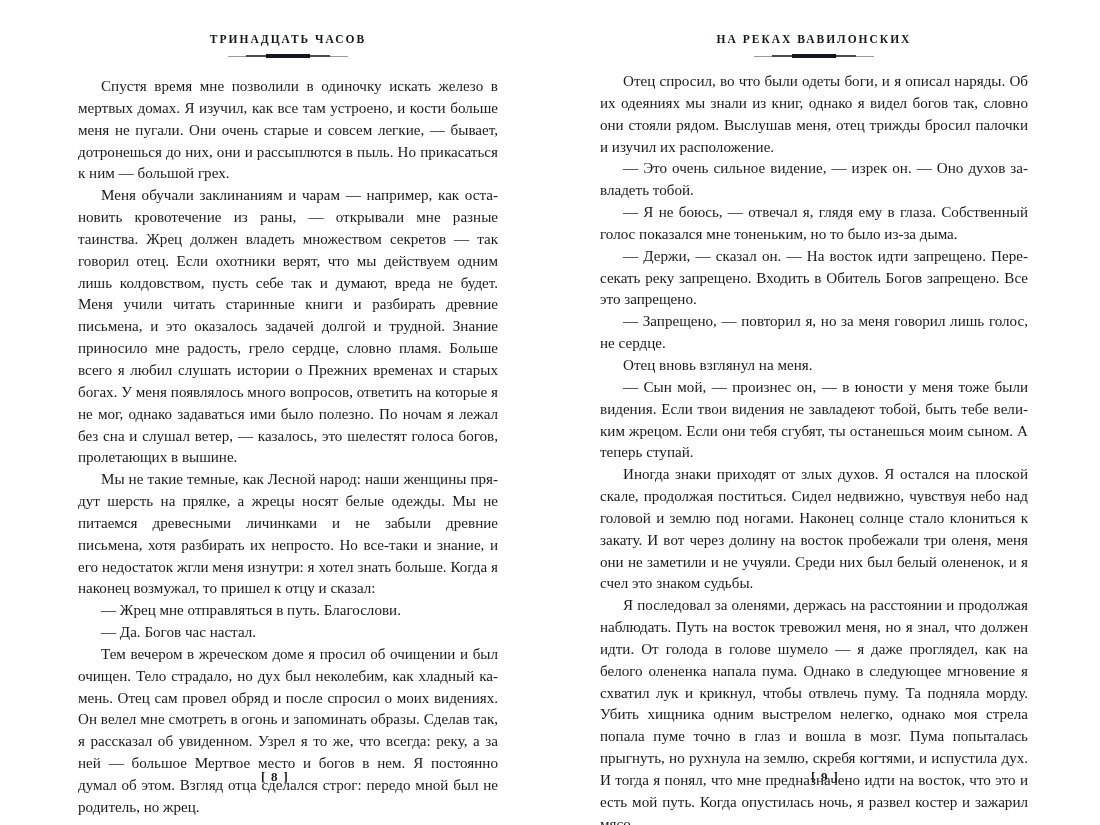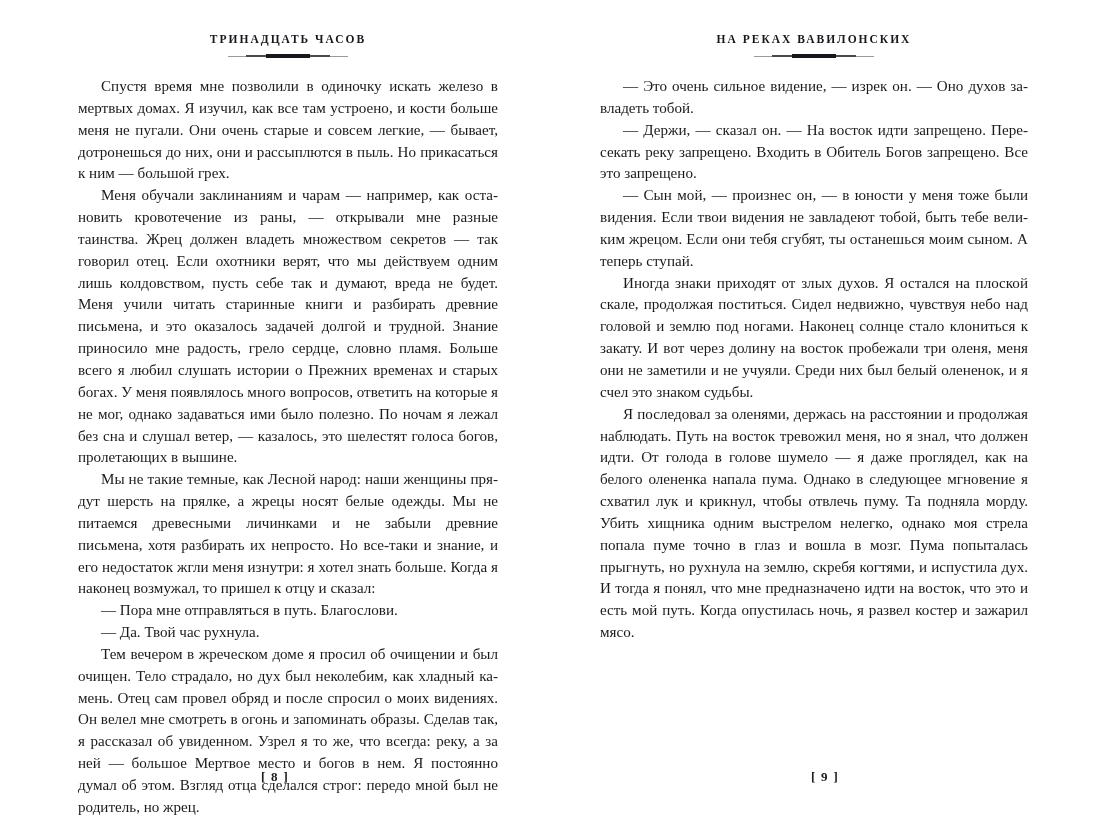--- a/index.html
+++ b/index.html
@@ -117,38 +117,42 @@
     <div class="running-head">ТРИНАДЦАТЬ ЧАСОВ</div>
     <div class="head-rule">
       <div class="bar-thin"></div>
       <div class="bar-mid"></div>
       <div class="bar-thick"></div>
     </div>
     <div class="bodytext">
       <p>Спустя время мне позволили в одиночку искать железо в мертвых домах. Я изучил, как все там устроено, и кости больше меня не пугали. Они очень старые и совсем легкие, — бывает, до­тронешься до них, они и рассыплются в пыль. Но прикасаться к ним — большой грех.</p>
       <p>Меня обучали заклинаниям и чарам — например, как оста­новить кровотечение из раны, — открывали мне разные таинства. Жрец должен владеть множеством секретов — так говорил отец. Если охотники верят, что мы действуем одним лишь колдовст­вом, пусть себе так и думают, вреда не будет. Меня учили читать старинные книги и разбирать древние письмена, и это оказалось задачей долгой и трудной. Знание приносило мне радость, грело сердце, словно пламя. Больше всего я любил слушать истории о Прежних временах и старых богах. У меня появлялось много вопросов, ответить на которые я не мог, однако задаваться ими было полезно. По ночам я лежал без сна и слушал ветер, — каза­лось, это шелестят голоса богов, пролетающих в вышине.</p>
       <p>Мы не такие темные, как Лесной народ: наши женщины пря­дут шерсть на прялке, а жрецы носят белые одежды. Мы не пита­емся древесными личинками и не забыли древние письмена, хо­тя разбирать их непросто. Но все-таки и знание, и его недостаток жгли меня изнутри: я хотел знать больше. Когда я наконец воз­мужал, то пришел к отцу и сказал:</p>
-      <p>— Пора мне отправляться в путь. Благослови.</p>
-      <p>— Да. Твой час рухнула.</p>
+      <p>— Жрец мне отправляться в путь. Благослови.</p>
+      <p>— Да. Богов час настал.</p>
       <p>Тем вечером в жреческом доме я просил об очищении и был очищен. Тело страдало, но дух был неколебим, как хладный ка­мень. Отец сам провел обряд и после спросил о моих видениях. Он велел мне смотреть в огонь и запоминать образы. Сделав так, я рассказал об увиденном. Узрел я то же, что всегда: реку, а за ней — большое Мертвое место и богов в нем. Я постоянно думал об этом. Взгляд отца сделался строг: передо мной был не роди­тель, но жрец.</p>
 
     </div>
     <div class="folio">[ 8 ]</div>
   </div>
 
   <div class="page page-right">
     <div class="running-head">НА РЕКАХ ВАВИЛОНСКИХ</div>
     <div class="head-rule">
       <div class="bar-thin"></div>
       <div class="bar-mid"></div>
       <div class="bar-thick"></div>
     </div>
     <div class="bodytext">
+      <p>Отец спросил, во что были одеты боги, и я описал наряды. Об их одеяниях мы знали из книг, однако я видел богов так, словно они стояли рядом. Выслушав меня, отец трижды бросил палочки и изучил их расположение.</p>
       <p>— Это очень сильное видение, — изрек он. — Оно духов за­владеть тобой.</p>
+      <p>— Я не боюсь, — отвечал я, глядя ему в глаза. Собственный голос показался мне тоненьким, но то было из-за дыма.</p>
       <p>— Держи, — сказал он. — На восток идти запрещено. Пере­секать реку запрещено. Входить в Обитель Богов запрещено. Все это запрещено.</p>
+      <p>— Запрещено, — повторил я, но за меня говорил лишь голос, не сердце.</p>
+      <p>Отец вновь взглянул на меня.</p>
       <p>— Сын мой, — произнес он, — в юности у меня тоже были ви­дения. Если твои видения не завладеют тобой, быть тебе вели­ким жрецом. Если они тебя сгубят, ты останешься моим сыном. А теперь ступай.</p>
       <p>Иногда знаки приходят от злых духов. Я остался на плоской скале, продолжая поститься. Сидел недвижно, чувствуя небо над головой и землю под ногами. Наконец солнце стало клониться к закату. И вот через долину на восток пробежали три оленя, ме­ня они не заметили и не учуяли. Среди них был белый олененок, и я счел это знаком судьбы.</p>
       <p>Я последовал за оленями, держась на расстоянии и продолжая наблюдать. Путь на восток тревожил меня, но я знал, что должен идти. От голода в голове шумело — я даже проглядел, как на бело­го олененка напала пума. Однако в следующее мгновение я схва­тил лук и крикнул, чтобы отвлечь пуму. Та подняла морду. Убить хищника одним выстрелом нелегко, однако моя стрела попала пуме точно в глаз и вошла в мозг. Пума попыталась прыгнуть, но рухнула на землю, скребя когтями, и испустила дух. И тогда я понял, что мне предназначено идти на восток, что это и есть мой путь. Когда опустилась ночь, я развел костер и зажарил мясо.</p>
     </div>
     <div class="folio">[ 9 ]</div>
   </div>
 
 </div>
 
 </body></html>

